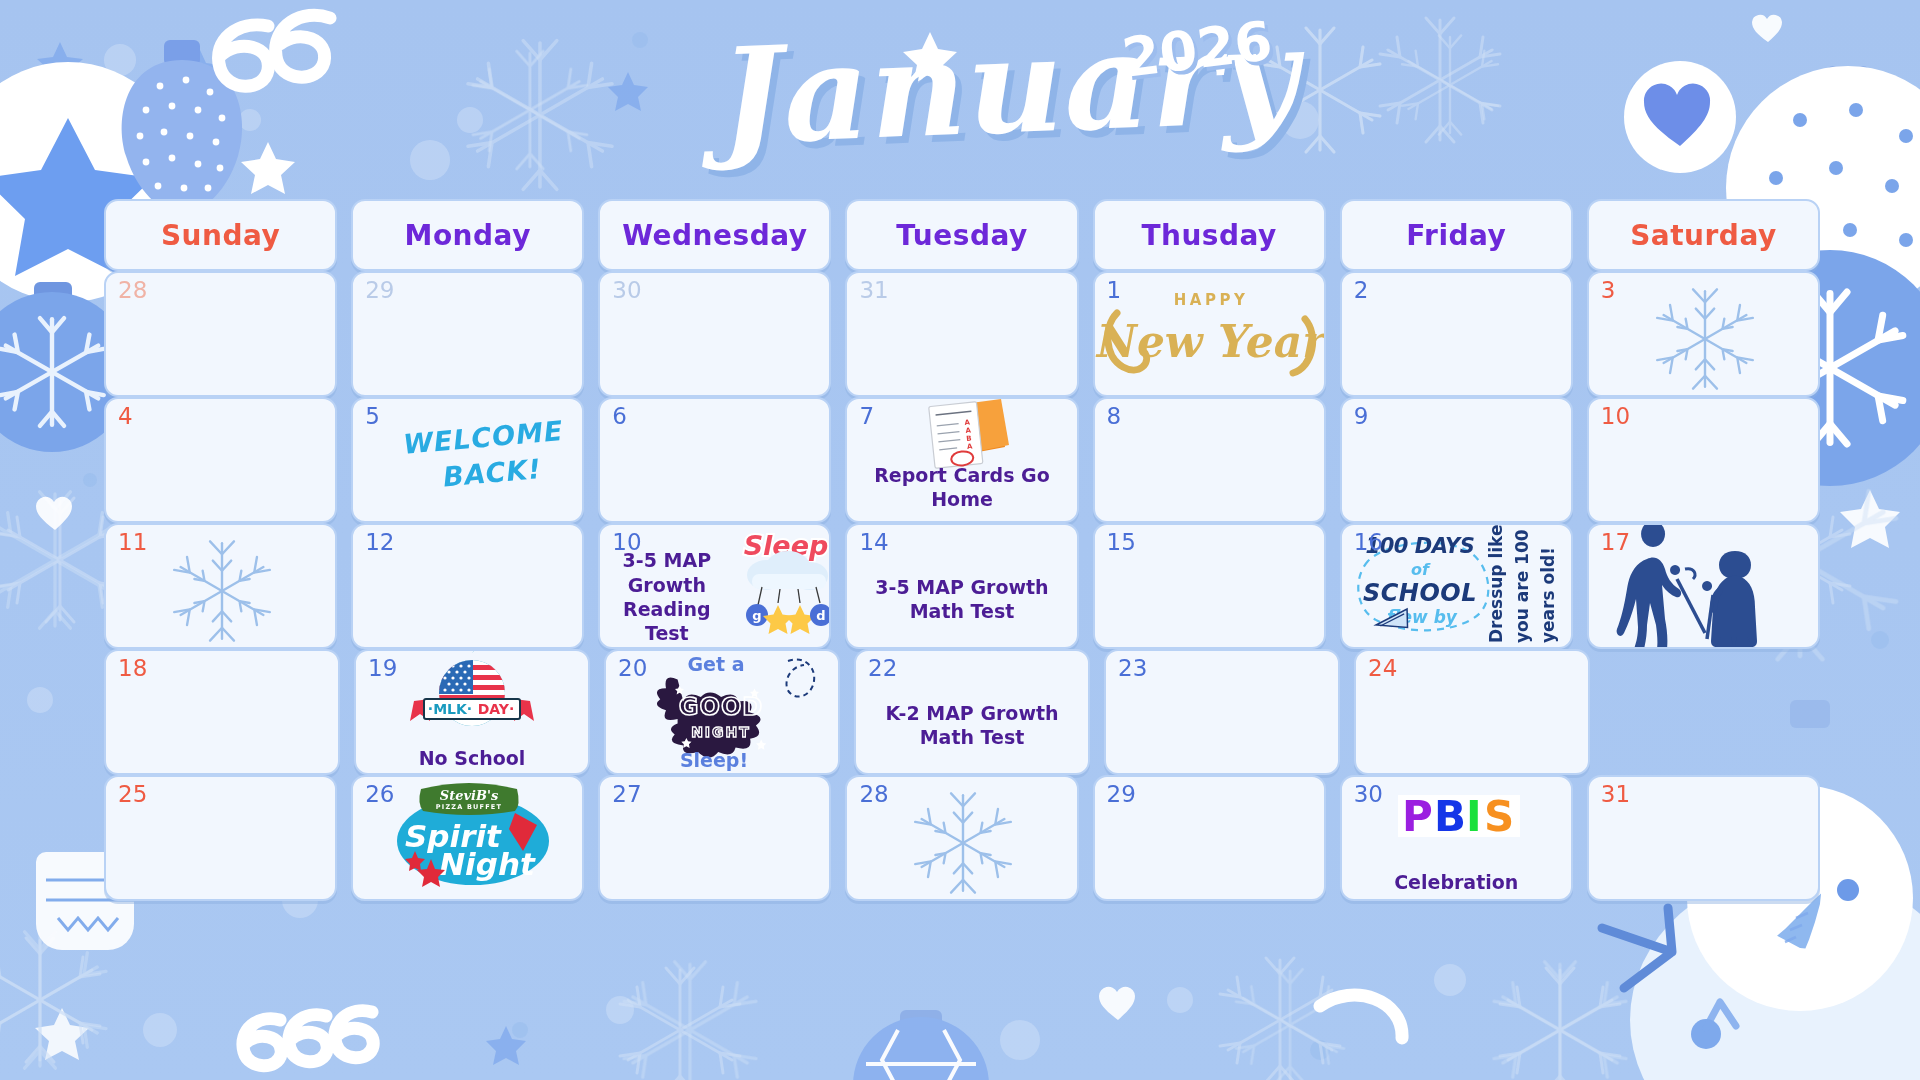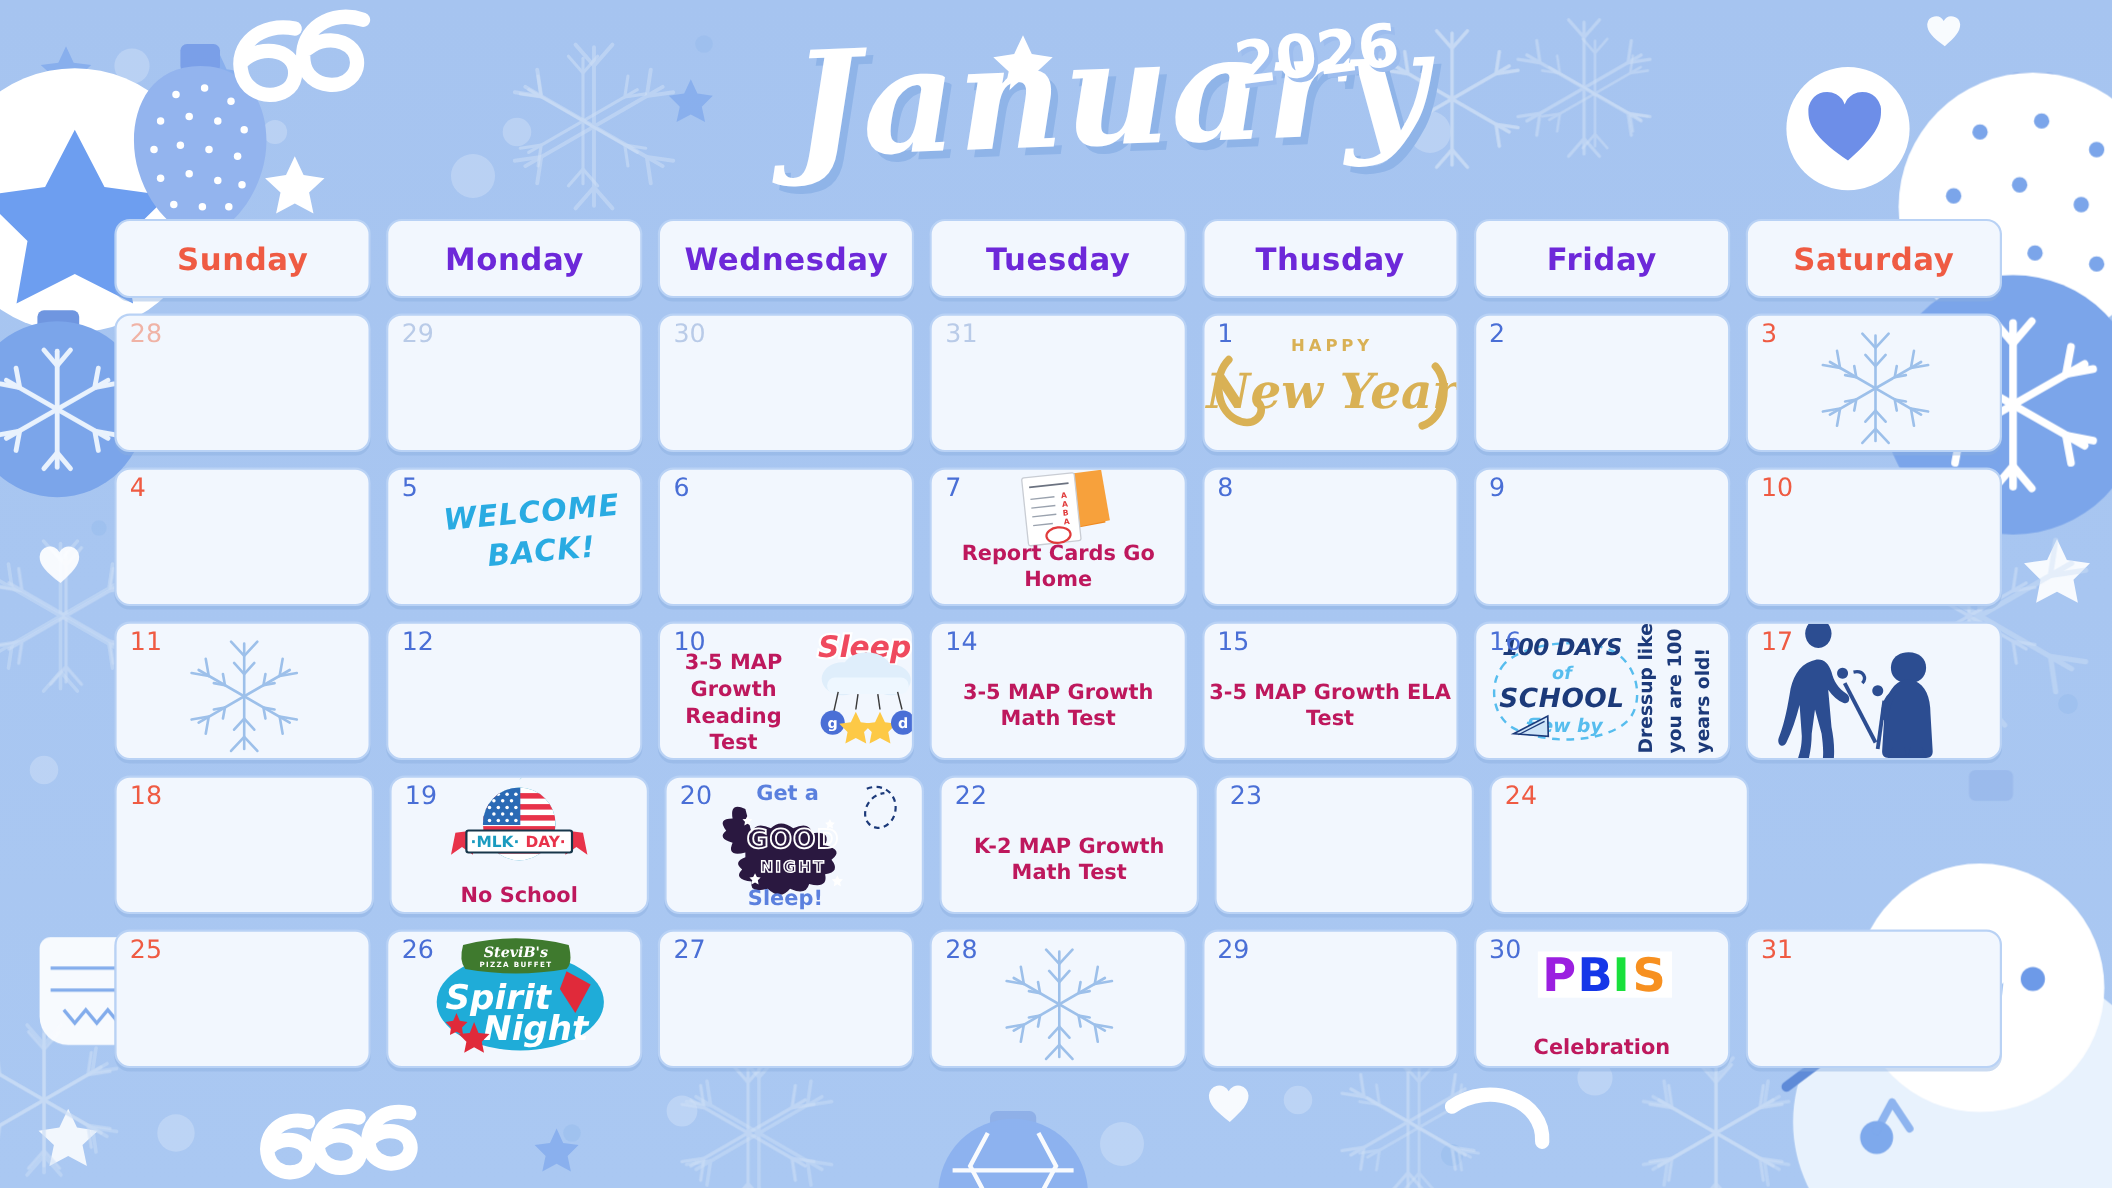--- a/index.html
+++ b/index.html
@@ -24,21 +24,21 @@
   }
   .year-title{
     position:absolute;left:1122px;top:16px;
     font-family:"DejaVu Sans", sans-serif;
     font-weight:700;font-size:54px;color:#ffffff;
     text-shadow:3px 4px 0 #9dbdee;
     transform:rotate(-7deg);
   }
   
   .cal{position:absolute;left:104px;top:199px;width:1716px;}
-  .row{display:flex;gap:14px;margin-bottom:14px;}
+  .row{display:flex;gap:14px;}
   .hdr-cell{
     width:232px;height:68px;background:#f2f7fe;
     border:2px solid #b9d2f5;border-radius:14px;
     display:flex;align-items:center;justify-content:center;
     box-shadow:0 3px 0 rgba(140,175,225,.45);
   }
   .hdr-cell .lbl{
     font-family:"DejaVu Sans", sans-serif;
     font-weight:700;font-size:28px;letter-spacing:.5px;color:#6d28d9;
   }
@@ -53,21 +53,21 @@
     font-family:"DejaVu Sans", sans-serif;
     font-weight:400;font-size:23px;color:#4a6fd6;line-height:1;
   }
   .daynum.wknd{color:#ef5b43;}
   .daynum.muted{color:#b9cbe8;}
   .daynum.muted.wknd{color:#f0b3a6;}
   .evt{
     position:absolute;left:4px;right:4px;bottom:4px;top:30px;
     display:flex;flex-direction:column;align-items:center;justify-content:center;
     font-family:"DejaVu Sans", sans-serif;
-    font-weight:700;font-size:19px;color:#be185d;line-height:1.28;
+    font-weight:700;font-size:19px;color:#4c1d95;line-height:1.28;
     text-align:center;z-index:3;
   }
   .evt.tall{top:26px;text-align:center;}
   .cell-art{position:absolute;inset:0;z-index:1;pointer-events:none;}
 </style>
 </head>
 <body>
 
 <svg id="bg" viewBox="0 0 1920 1080" xmlns="http://www.w3.org/2000/svg">
   <defs>
@@ -477,21 +477,20 @@
     </svg>
           <div class="daynum">10</div>
           <div class="evt tall" style="right: 96px; left: 0px; font-size: 19px;">3-5 MAP Growth Reading Test</div>
         </div>
         <div class="day-cell">
           <div class="daynum">14</div>
           <div class="evt">3-5 MAP Growth Math Test</div>
         </div>
         <div class="day-cell">
           <div class="daynum">15</div>
-          <div class="evt">3-5 MAP Growth ELA Test</div>
         </div>
         <div class="day-cell">
     <svg class="cell-art" width="232" height="122" viewBox="0 0 232 122">
       <path d="M26 36 C 10 54 14 86 36 96 C 72 112 120 106 138 88 C 154 70 146 34 122 24 C 92 12 44 18 26 36 Z" fill="none" stroke="#57bdee" stroke-width="2.2" stroke-dasharray="7 6"></path>
       <text x="78" y="28" text-anchor="middle" font-family="DejaVu Sans, sans-serif" font-size="21" font-weight="700" font-style="italic" fill="#1c3a7a" letter-spacing="-0.5">100 DAYS</text>
       <text x="78" y="50" text-anchor="middle" font-family="DejaVu Sans, sans-serif" font-size="16" font-weight="700" font-style="italic" fill="#57bdee">of</text>
       <text x="78" y="76" text-anchor="middle" font-family="DejaVu Sans, sans-serif" font-size="24" font-weight="700" font-style="italic" fill="#1c3a7a" letter-spacing="0.5">SCHOOL</text>
       <text x="80" y="98" text-anchor="middle" font-family="DejaVu Sans, sans-serif" font-size="17" font-weight="700" font-style="italic" fill="#57bdee">flew by</text>
       <g transform="translate(34,100) rotate(-14)">
         <path d="M0 0 L34 -8 L30 10 Z" fill="#cfe4f8" stroke="#1c3a7a" stroke-width="1.5"></path>

